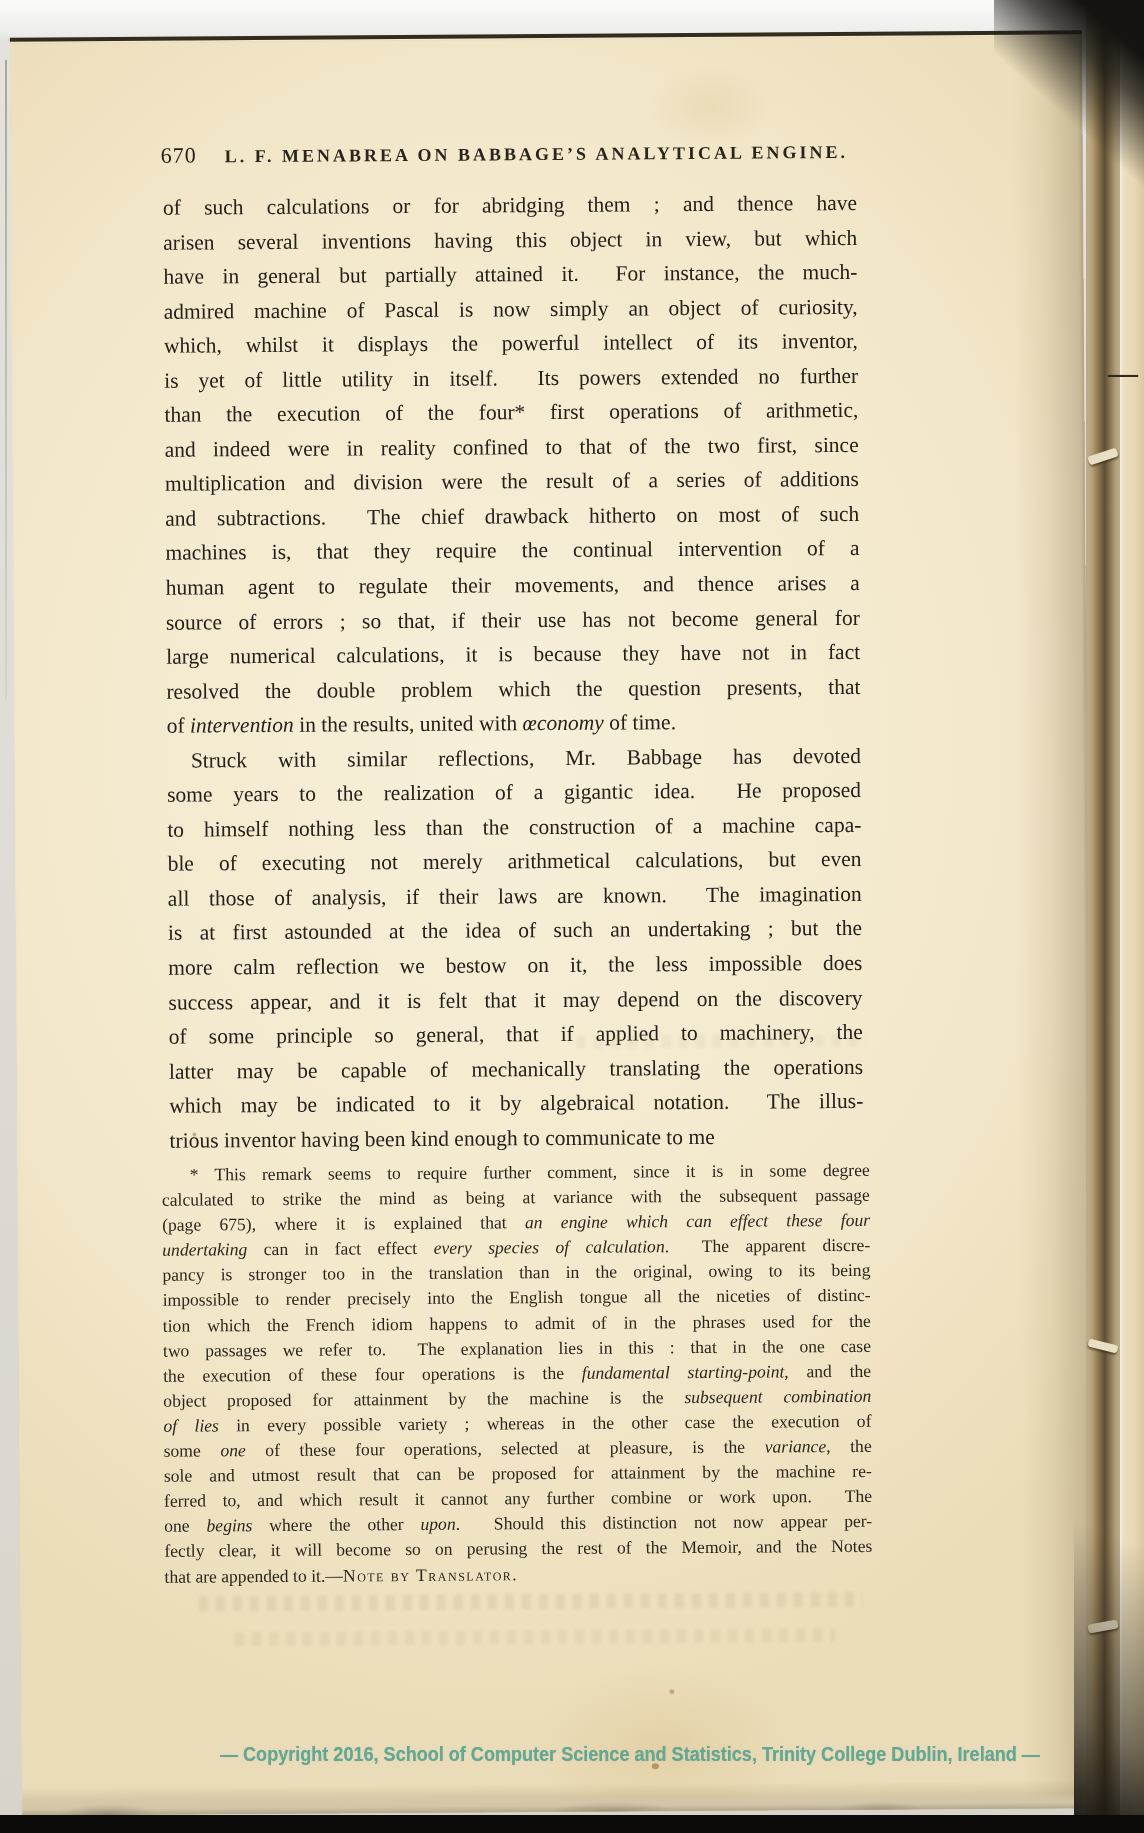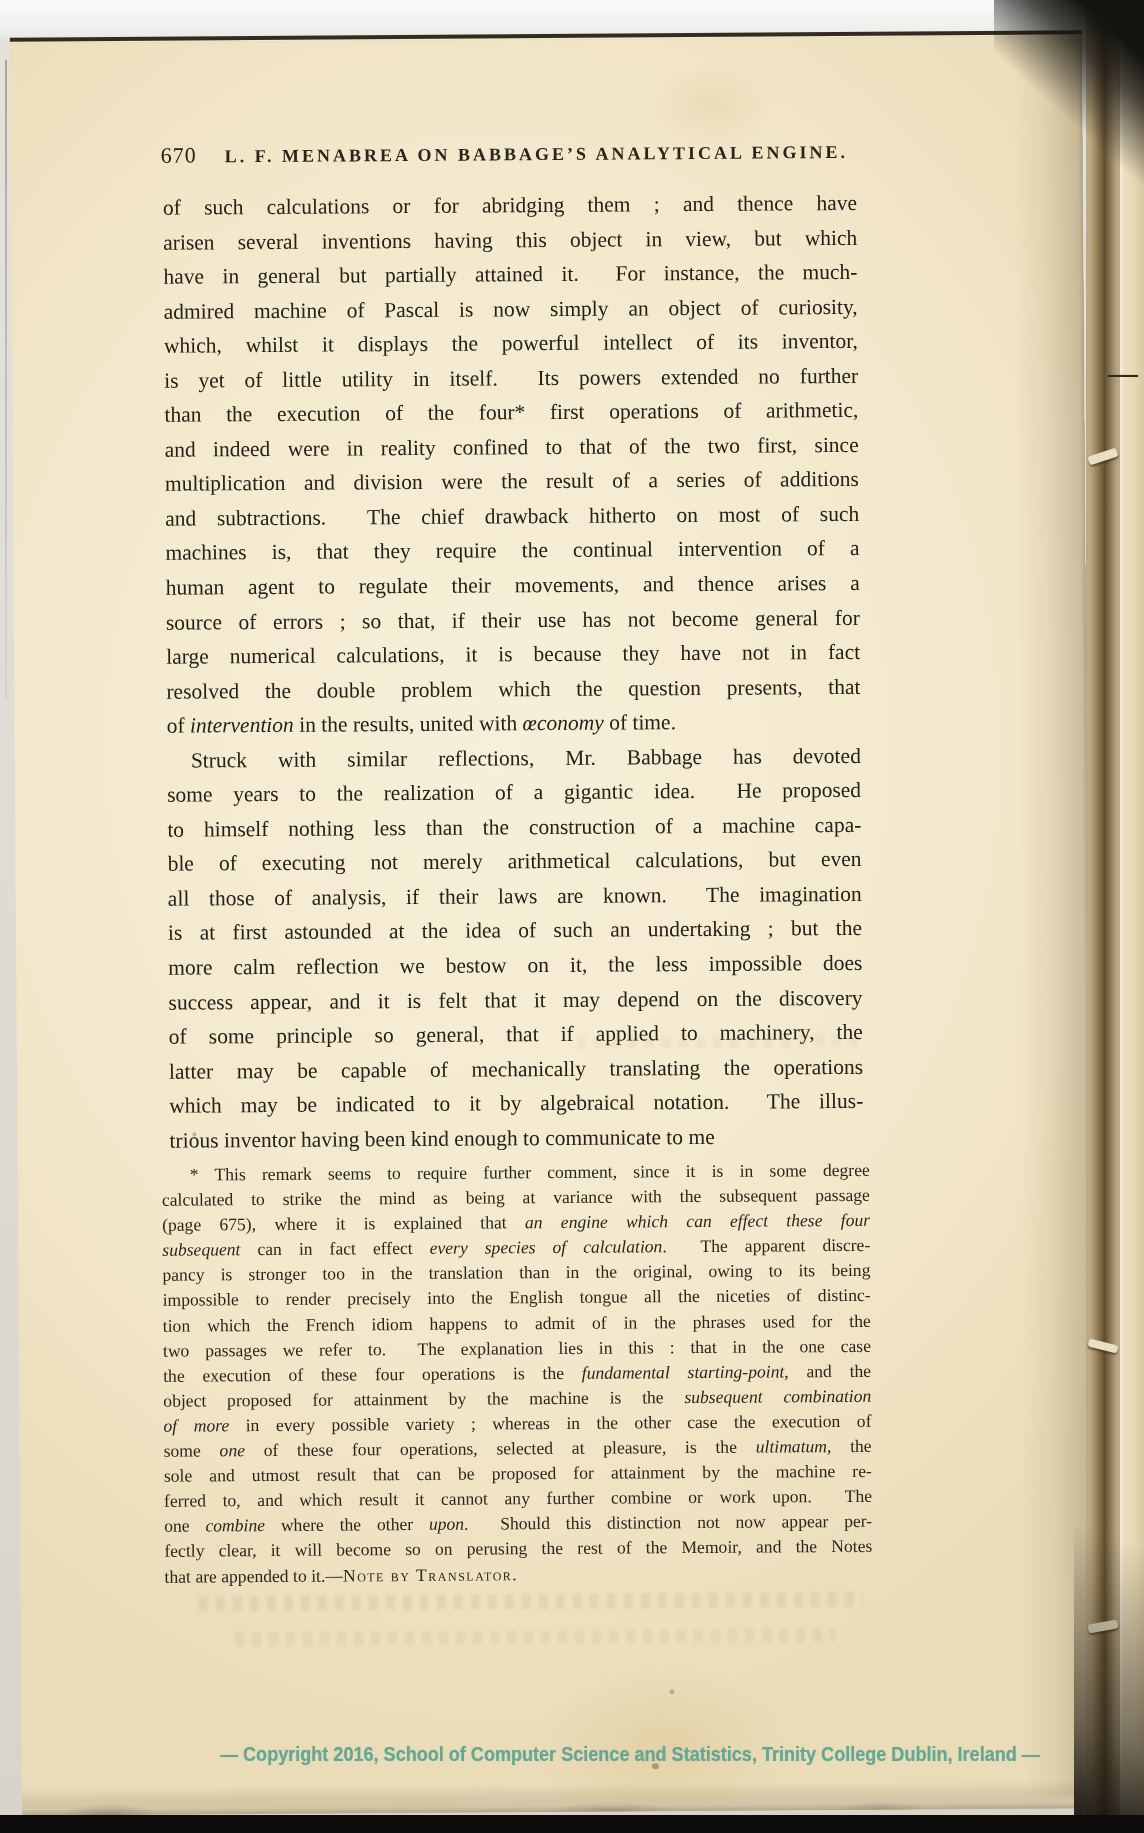--- a/index.html
+++ b/index.html
@@ -174,32 +174,32 @@
           <div class="tline">latter may be capable of mechanically translating the operations</div>
           <div class="tline">which may be indicated to it by algebraical notation.&nbsp; The illus-</div>
           <div class="tline last">trious inventor having been kind enough to communicate to me</div>
         </div>
     </div>
 
     <div class="footnote">
         <div class="tline">* This remark seems to require further comment, since it is in some degree</div>
         <div class="tline">calculated to strike the mind as being at variance with the subsequent passage</div>
         <div class="tline">(page 675), where it is explained that <i>an engine which can effect these four</i></div>
-        <div class="tline"><i>subsequent</i> can in fact effect <i>every species of calculation</i>.&nbsp; The apparent discre-</div>
+        <div class="tline"><i>undertaking</i> can in fact effect <i>every species of calculation</i>.&nbsp; The apparent discre-</div>
         <div class="tline">pancy is stronger too in the translation than in the original, owing to its being</div>
         <div class="tline">impossible to render precisely into the English tongue all the niceties of distinc-</div>
         <div class="tline">tion which the French idiom happens to admit of in the phrases used for the</div>
         <div class="tline">two passages we refer to.&nbsp; The explanation lies in this : that in the one case</div>
         <div class="tline">the execution of these four operations is the <i>fundamental starting-point</i>, and the</div>
         <div class="tline">object proposed for attainment by the machine is the <i>subsequent combination</i></div>
-        <div class="tline"><i>of more</i> in every possible variety ; whereas in the other case the execution of</div>
-        <div class="tline">some <i>one</i> of these four operations, selected at pleasure, is the <i>ultimatum</i>, the</div>
+        <div class="tline"><i>of lies</i> in every possible variety ; whereas in the other case the execution of</div>
+        <div class="tline">some <i>one</i> of these four operations, selected at pleasure, is the <i>variance</i>, the</div>
         <div class="tline">sole and utmost result that can be proposed for attainment by the machine re-</div>
         <div class="tline">ferred to, and which result it cannot any further combine or work upon.&nbsp; The</div>
-        <div class="tline">one <i>combine</i> where the other <i>upon</i>.&nbsp; Should this distinction not now appear per-</div>
+        <div class="tline">one <i>begins</i> where the other <i>upon</i>.&nbsp; Should this distinction not now appear per-</div>
         <div class="tline">fectly clear, it will become so on perusing the rest of the Memoir, and the Notes</div>
         <div class="tline last">that are appended to it.—<span class="sc">Note by Translator.</span></div>
       </div>
 
     <div class="ghost g1"></div>
     <div class="ghost g2"></div>
     <div class="ghost g3"></div>
     <div class="spot sp1"></div>
     <div class="spot sp2"></div>
     <div class="spot sp3"></div>

